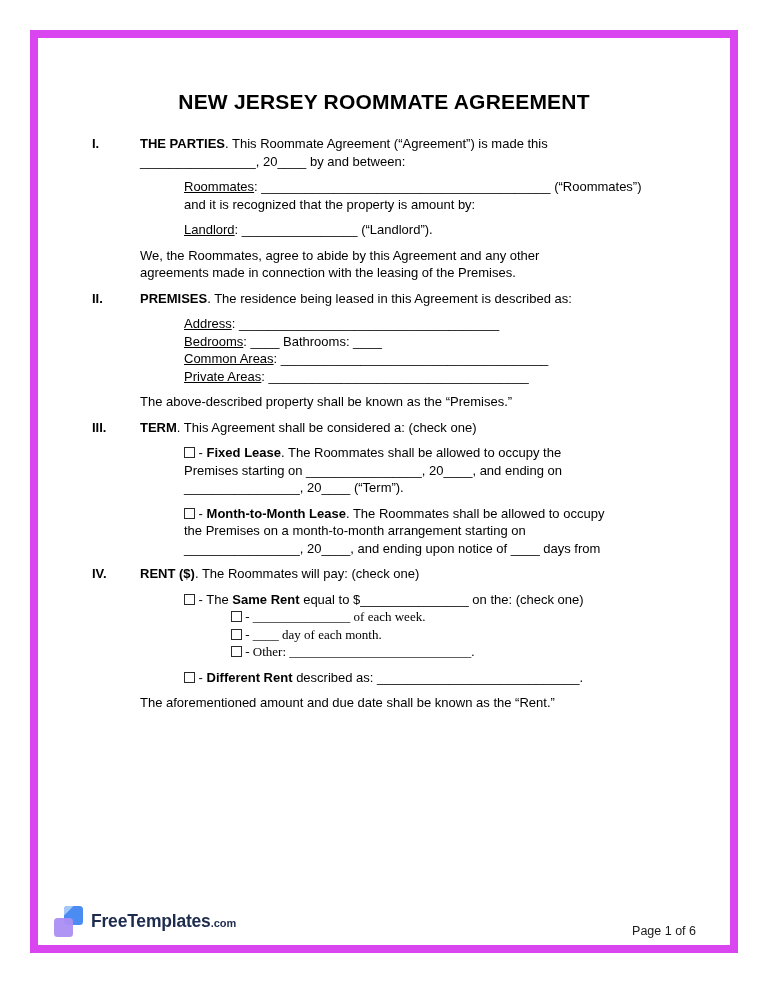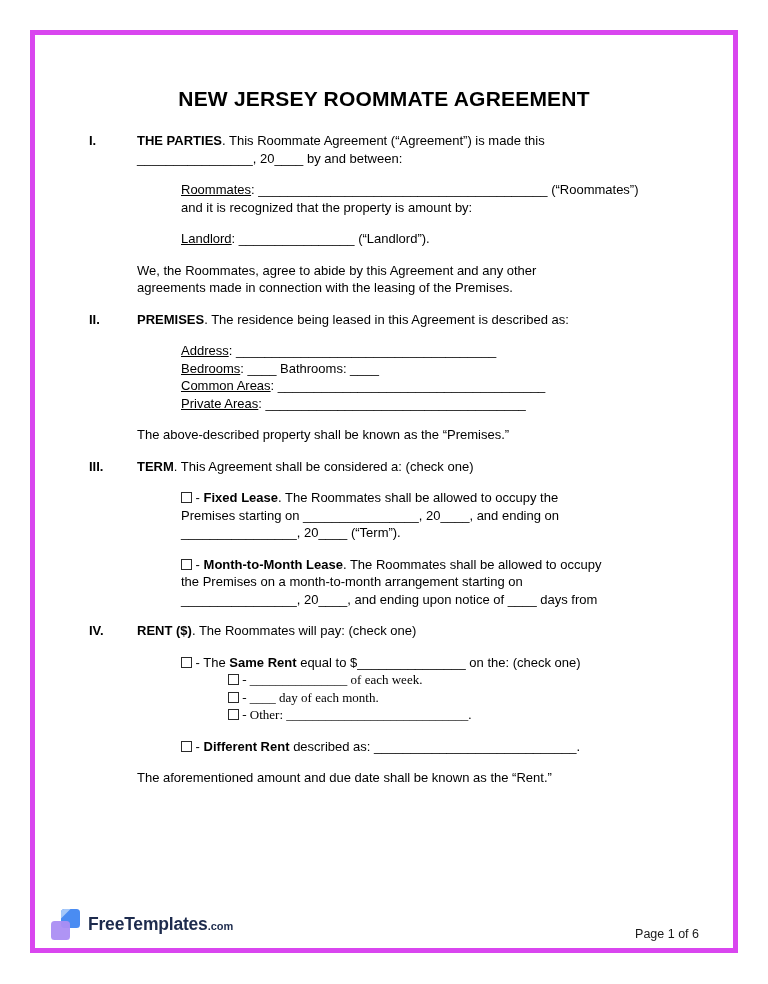--- a/index.html
+++ b/index.html
@@ -3,28 +3,28 @@
 <meta charset="utf-8">
 <style>
   html,body{margin:0;padding:0;}
   body{
     width:768px;height:984px;background:#ffffff;position:relative;
     font-family:"Liberation Sans", sans-serif;color:#000;
     -webkit-font-smoothing:antialiased;
   }
   .sheet{
     position:absolute;left:30px;top:30px;width:708px;height:923px;
-    border:5px solid #d946ef;box-sizing:border-box;background:#fff;
+    border:8px solid #d946ef;box-sizing:border-box;background:#fff;
   }
   .doc-title{
     margin-top:52px;text-align:center;font-size:21px;font-weight:bold;
     letter-spacing:.2px;line-height:24px;
   }
   .content{padding:21px 34px 0 54px;font-size:13px;line-height:17.5px;}
-  .content > div{margin-top:14px;}
+  .content > div{margin-top:8px;}
   .content > div:first-child{margin-top:0;}
   .row{display:flex;}
   .numcol{flex:0 0 48px;width:48px;font-weight:bold;}
   .textcol{flex:1;min-width:0;}
   .m1{margin-left:48px;}
   .m2{margin-left:92px;}
   .line{min-height:17.5px;white-space:nowrap;}
   .line.ind{margin-left:47px;font-family:Liberation Serif, serif;}
   .b{font-weight:bold;}
   .u{text-decoration:underline;}

